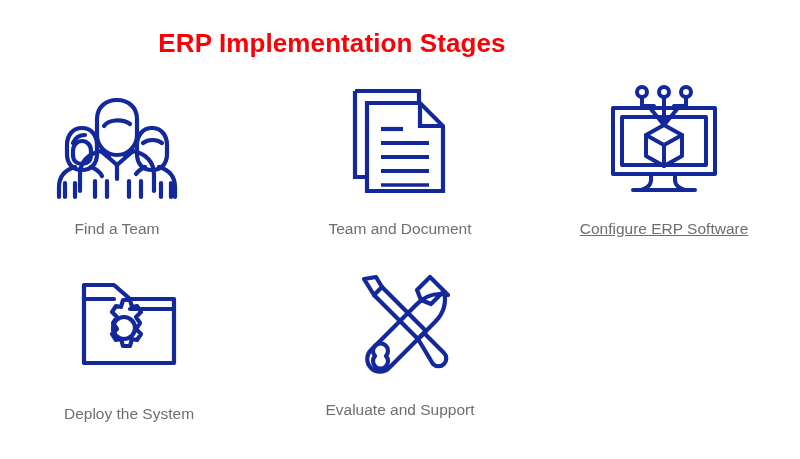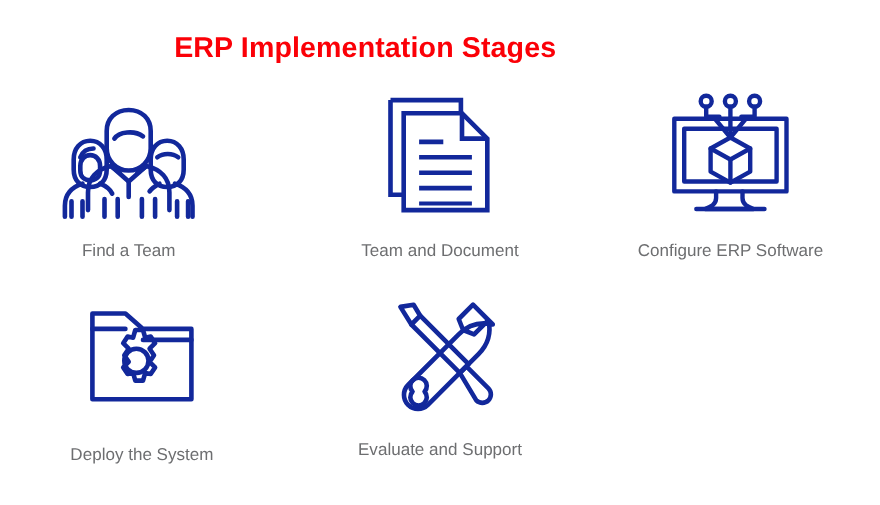--- a/index.html
+++ b/index.html
@@ -53,21 +53,21 @@
   
   #stage-0 { left: -3px;  top: 85px; }
   #stage-1 { left: 280px; top: 82px; }
   #stage-2 { left: 544px; top: 82px; }
   
   #stage-3 { left: 9px;   top: 263px; }
   #stage-4 { left: 280px; top: 264px; }
 
   #stage-0 .stage-label { margin-top: 15px; }
   #stage-1 .stage-label { margin-top: 18px; }
-  #stage-2 .stage-label { margin-top: 18px; }
+  #stage-2 .stage-label { margin-top: 18px; text-decoration: underline; }
   #stage-3 .stage-label { margin-top: 22px; }
   #stage-4 .stage-label { margin-top: 17px; }
 
   svg { display: block; }
 </style>
 </head>
 <body>
 
 <div id="slide">
 

